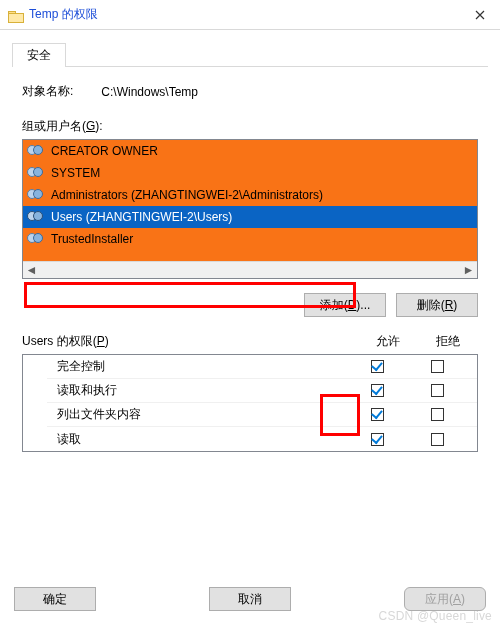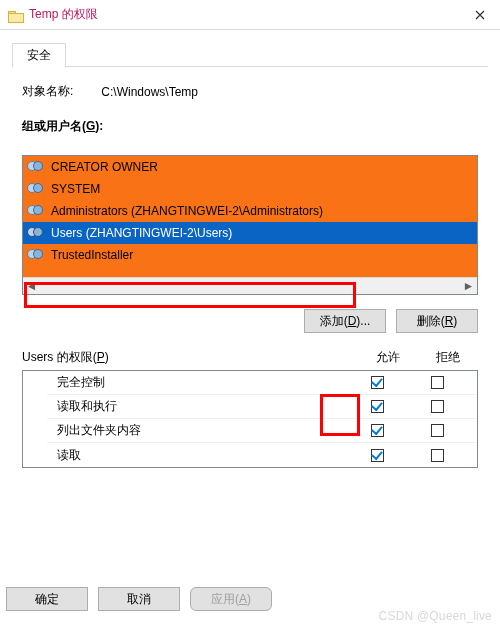--- a/index.html
+++ b/index.html
@@ -2,35 +2,35 @@
 <html><head>
 <meta charset="utf-8">
 <style>
   * { box-sizing: border-box; font-family: "Microsoft YaHei", "Segoe UI", Tahoma, sans-serif; font-size: 12px; }
   body { margin: 0; background: #fff; width: 500px; height: 625px; overflow: hidden; position: relative; }
 
   .titlebar { display: flex; align-items: center; height: 30px; border-bottom: 1px solid #d9d9d9; padding: 0 8px; }
   .titlebar .folder-icon { width: 15px; height: 12px; margin-right: 6px; position: relative; }
   .titlebar .folder-icon::before { content:""; position:absolute; left:0; top:2px; width:6px; height:3px; background:#ffe08a; border:1px solid #d8b13a; border-bottom:none; }
   .titlebar .folder-icon::after { content:""; position:absolute; left:0; top:4px; width:14px; height:8px; background:#ffe9a8; border:1px solid #d8b13a; }
-  .titlebar .title { flex: 1; color: #be185d; }
+  .titlebar .title { flex: 1; color: #1d4ed8; }
   .titlebar .close { width: 40px; height: 30px; display:flex; align-items:center; justify-content:center; margin:-8px -8px -8px 0; }
   .titlebar .close svg { width:10px; height:10px; }
 
   .tabstrip { display:flex; margin: 12px 0 0 12px; }
   .tab { padding: 3px 14px; border:1px solid #d9d9d9; border-bottom:none; background:#fff; position:relative; top:1px; z-index:2; }
   .tabline { border-top:1px solid #d9d9d9; margin:0 12px; }
 
   .body { padding: 16px 22px 0 22px; }
 
   .row { display:flex; align-items:center; margin-bottom:18px; }
   .lbl { color:#000; margin-right: 28px; }
   .val { color:#000; }
 
-  .groups-label { margin-bottom: 20px; font-weight: bold; }
+  .groups-label { margin-bottom: 4px; }
   .accel { text-decoration: underline; }
 
   .listbox { border:1px solid #828790; height: 140px; background:#f97316; overflow:hidden; position:relative; }
   .list-inner { overflow:hidden; height: calc(100% - 17px); }
   .litem { display:flex; align-items:center; height:22px; padding:0 4px; gap:4px; }
   .litem.sel { background:#0a64c4; color:#fff; }
   .picon { width:20px; height:16px; position:relative; flex-shrink:0; }
   .picon::before { content:""; position:absolute; left:0; top:2px; width:8px; height:8px; border-radius:50%; background:#bcd3ec; border:1px solid #5a7da3; }
   .picon::after { content:""; position:absolute; left:6px; top:2px; width:8px; height:8px; border-radius:50%; background:#88b3dd; border:1px solid #3d6a9a; }
   .litem.sel .picon::before, .litem.sel .picon::after { border-color:#2a4f78; }
@@ -52,21 +52,21 @@
   .colhdr { width:60px; text-align:center; }
 
   .permbox { border:1px solid #828790; background:#fff;padding-left:24px; }
   .prow { display:flex; align-items:center; height:24px; padding:0 10px; border-bottom:1px solid #f0f0f0; }
   .prow:last-child { border-bottom:none; }
   .pname { flex:1; }
   .pcol { width:60px; display:flex; justify-content:center; }
   .cb { width:13px; height:13px; border:1px solid #333; background:#fff; display:flex; align-items:center; justify-content:center; }
   .cb.checked::after { content:""; width:8px; height:5px; border-left:2px solid #007ad9; border-bottom:2px solid #007ad9; transform: rotate(-50deg) translate(1px,-1px); }
 
-  .footer { position:absolute; left:0; right:0; bottom:14px; display:flex; justify-content:flex-start; gap:10px; padding:0 6px; }
+  .footer { position:absolute; left:0; right:0; bottom:14px; display:flex; justify-content:space-between; gap:10px; padding:0 14px; }
   .watermark { position:absolute; right:8px; bottom:2px; color:#d8d8d8; font-size:12px; letter-spacing:0.2px; }
 </style>
 </head>
 <body>
 
 <div class="titlebar">
   <div class="folder-icon"></div>
   <div class="title">Temp 的权限</div>
   <div class="close">
     <svg viewBox="0 0 10 10">

